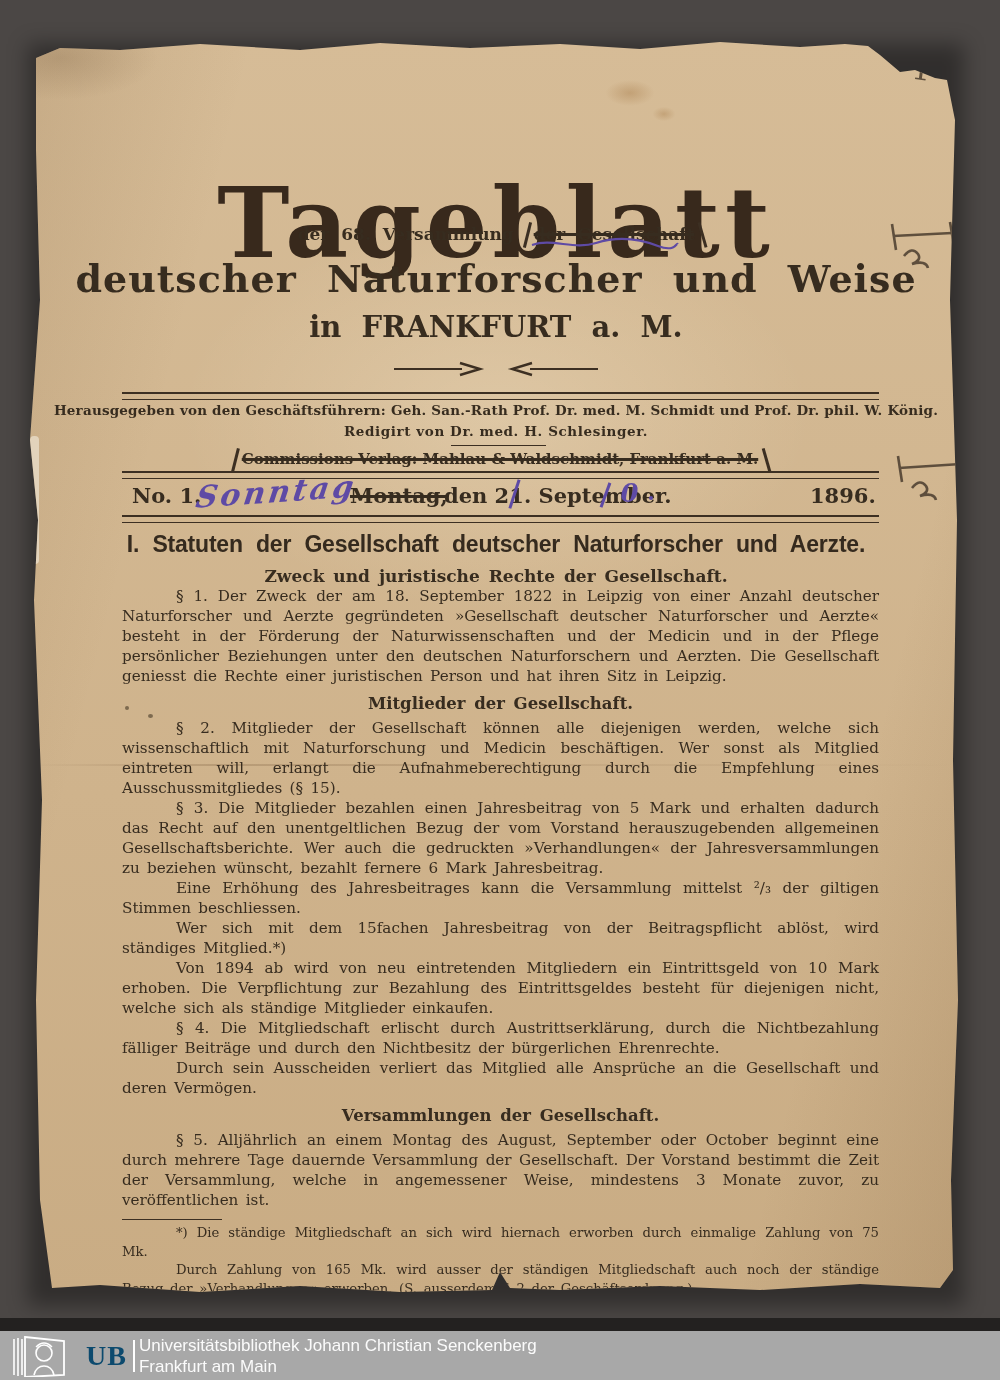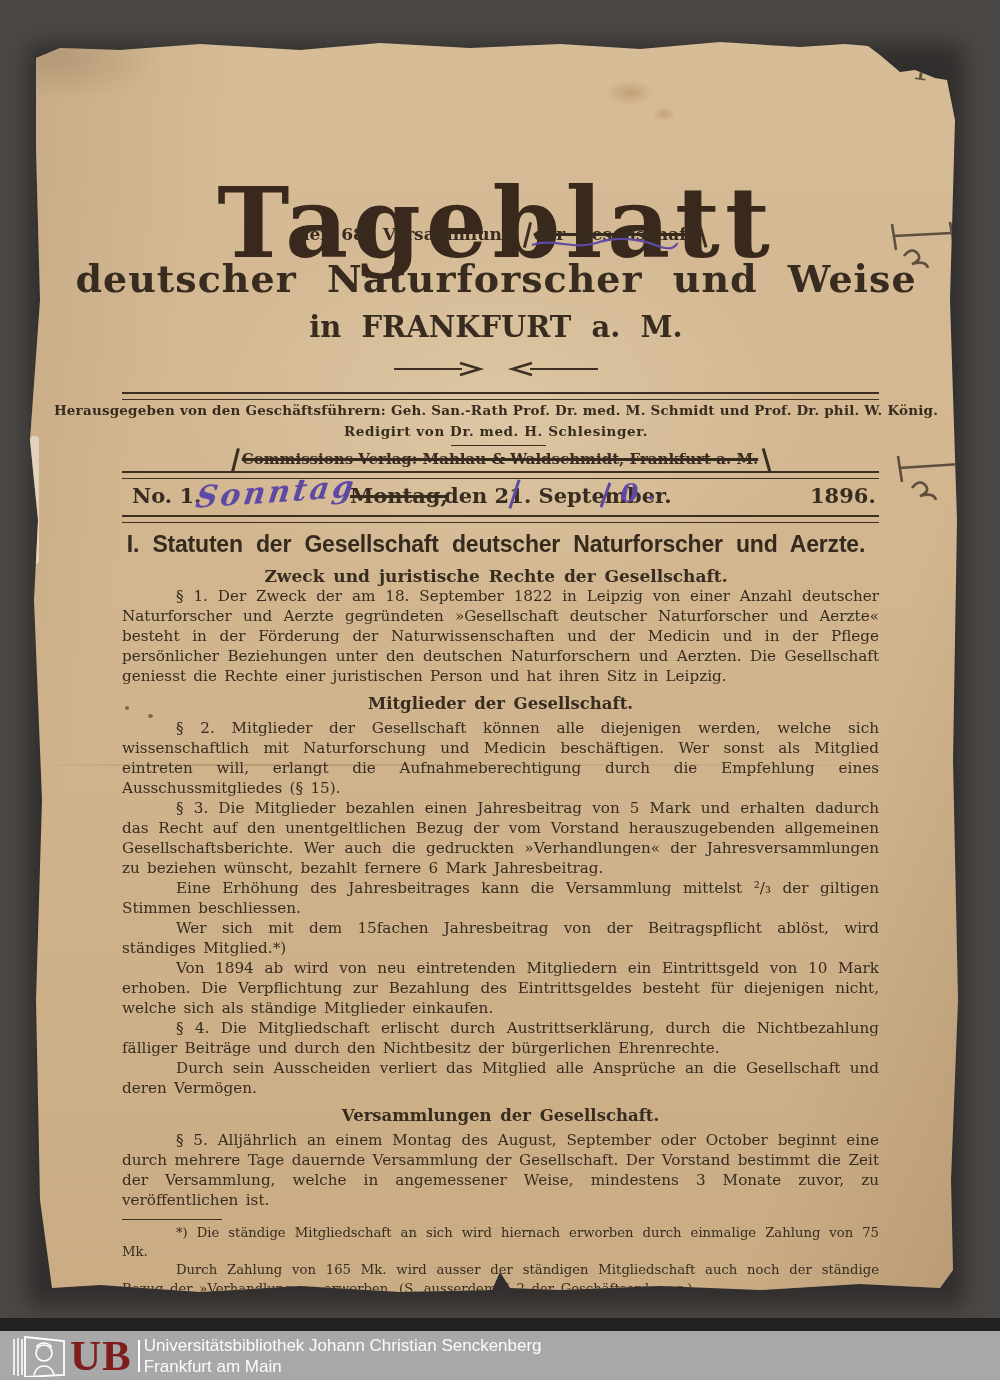--- a/index.html
+++ b/index.html
@@ -75,21 +75,21 @@
   .footnote p{margin:0;}
   .fn1{text-indent:42px;}
   .fn2{text-indent:48px;}
   
   .pencil{position:absolute;opacity:.85;}
   
   .footer-strip{position:absolute;left:0;top:1318px;width:100%;height:13px;background:#232120;}
   .footer-bar{position:absolute;left:0;top:1331px;width:100%;height:49px;background:#a8a8a8;
     display:flex;align-items:center;font-family:"Liberation Sans","DejaVu Sans",sans-serif;}
   .logo{display:flex;align-items:center;margin-left:12px;}
-  .ub-text{color:#7f1d1d;font-family:"Liberation Serif","DejaVu Serif",serif;font-weight:700;font-size:43px;letter-spacing:1px;margin-left:4px;line-height:1;}
+  .ub-text{color:#0c4a6e;font-family:"Liberation Serif","DejaVu Serif",serif;font-weight:700;font-size:28px;letter-spacing:1px;margin-left:20px;line-height:1;}
   .logo-sep{width:2px;height:32px;background:#fff;margin-left:6px;}
   .footer-text{margin-left:4px;color:#fbfbfb;font-size:17px;line-height:21px;}
 </style>
 </head>
 <body>
 
 <div class="stage">
   <div class="paper-shadow"></div>
 
   <div class="paper">

